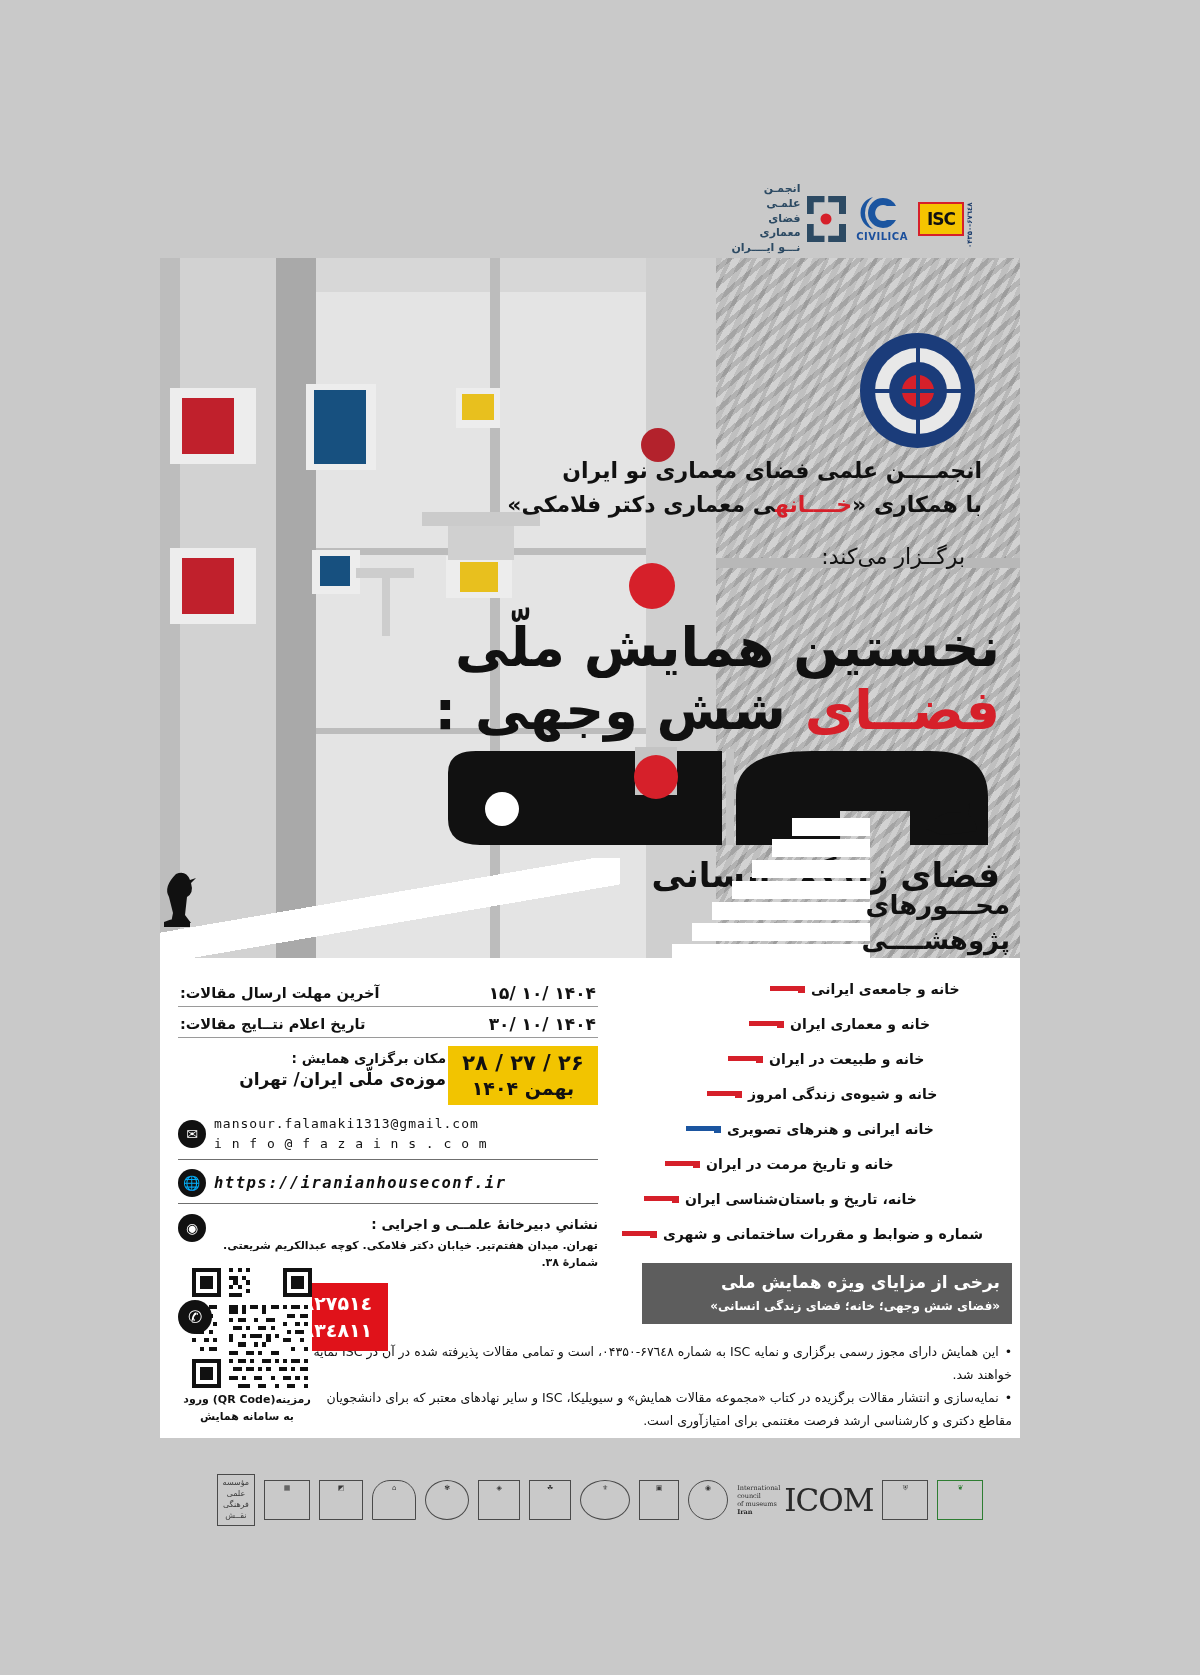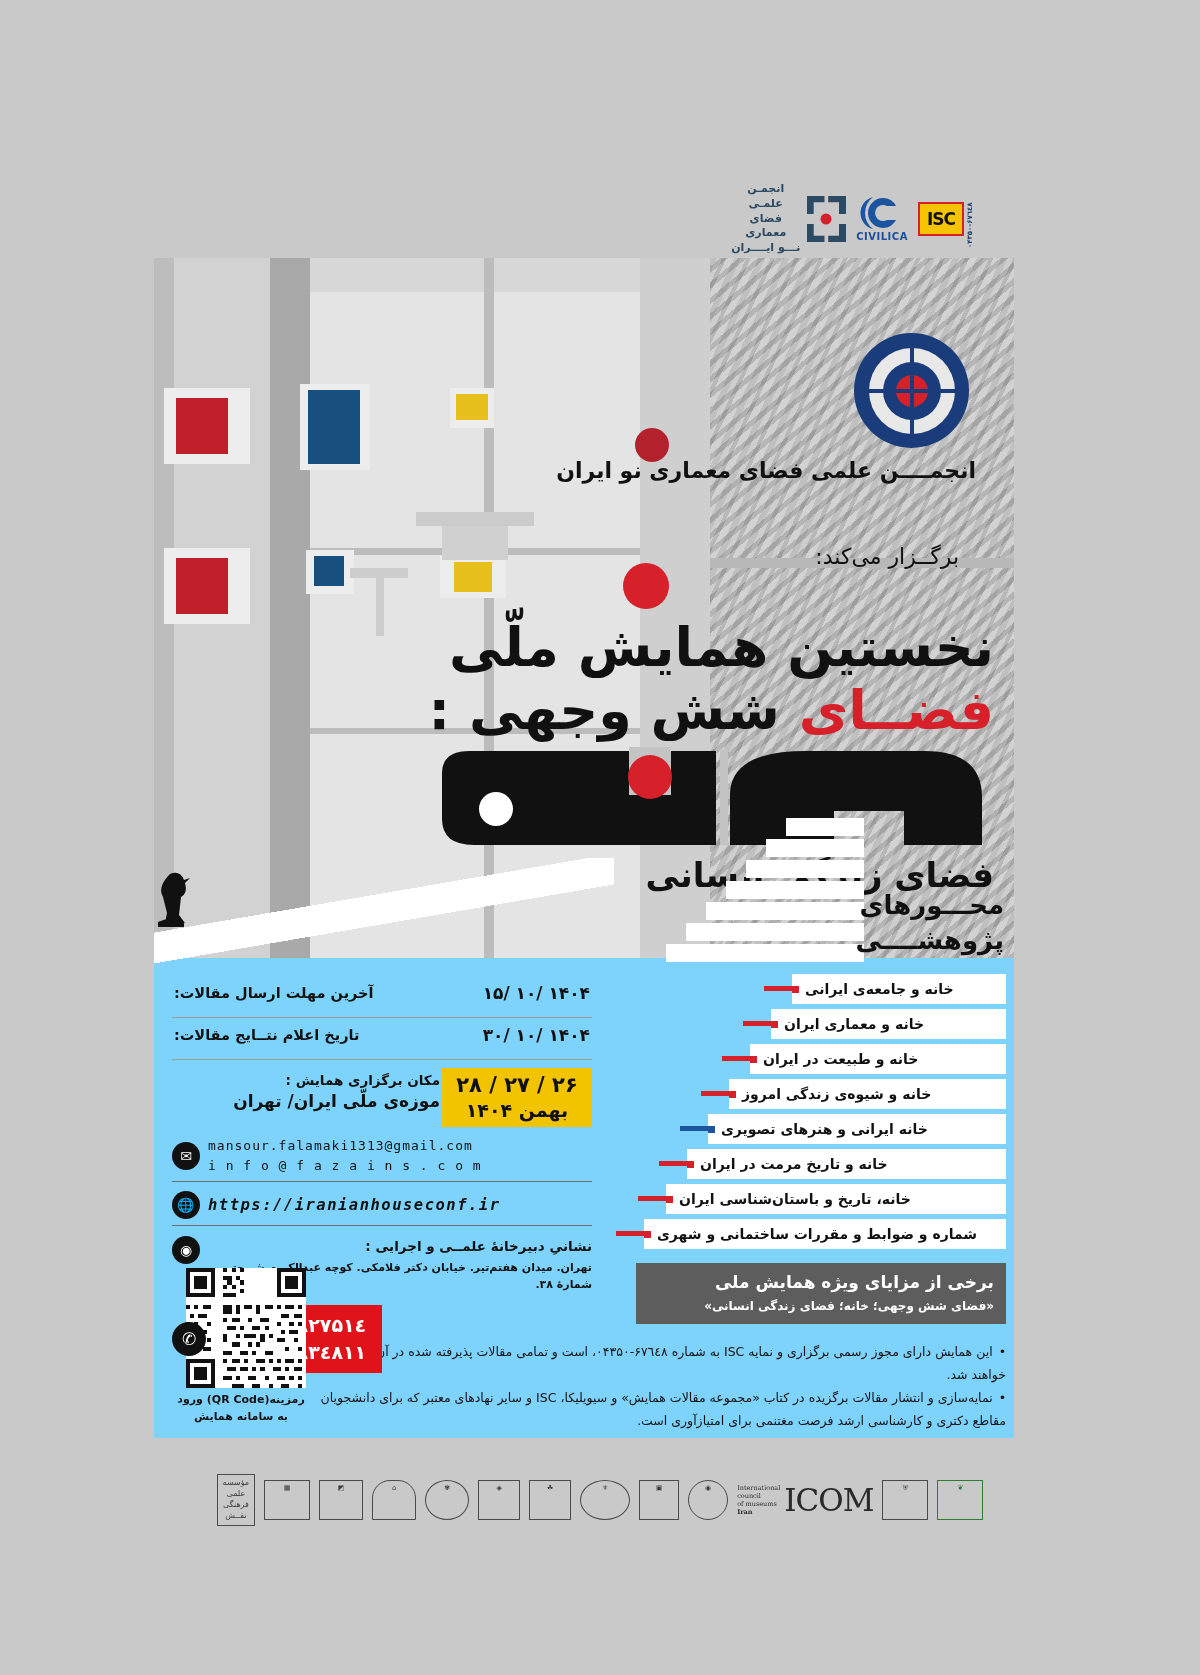--- a/index.html
+++ b/index.html
@@ -9,21 +9,21 @@
     font-family:"DejaVu Sans","Liberation Sans",sans-serif;
     background:#c9c9c9;
   }
 
   
   #logobar{
     position:absolute; top:186px; right:225px; width:280px; height:66px;
     display:flex; flex-direction:row-reverse; align-items:center; gap:10px;
   }
   .assoc-logo{ display:flex; flex-direction:row-reverse; align-items:center; gap:6px; }
-  .assoc-txt{ text-align:center; color:#2c4a63; font-weight:bold; line-height:1.35; font-size:11px;margin-left:36px; }
+  .assoc-txt{ text-align:right; color:#2c4a63; font-weight:bold; line-height:1.35; font-size:11px;margin-left:36px; }
   .assoc-mark{ position:relative; width:44px; height:46px; }
   .assoc-mark i{ position:absolute; background:#2c4a63; display:block; }
   .assoc-mark .q1{ left:0; top:0; width:18px; height:18px; clip-path:polygon(0 0,100% 0,100% 35%,40% 35%,40% 100%,0 100%); }
   .assoc-mark .q2{ right:0; top:0; width:18px; height:18px; clip-path:polygon(0 0,100% 0,100% 100%,60% 100%,60% 35%,0 35%); }
   .assoc-mark .q3{ left:0; bottom:0; width:18px; height:18px; clip-path:polygon(0 0,40% 0,40% 65%,100% 65%,100% 100%,0 100%); }
   .assoc-mark .q4{ right:0; bottom:0; width:18px; height:18px; clip-path:polygon(60% 0,100% 0,100% 100%,0 100%,0 65%,60% 65%); }
   .assoc-mark .dot{ position:absolute; left:50%; top:50%; transform:translate(-50%,-50%); width:11px;height:11px;border-radius:50%;background:#d6202a; }
 
   .civilica{ display:flex; flex-direction:column; align-items:center; gap:1px; }
   .civ-c{ width:46px; height:34px; position:relative; }
@@ -31,22 +31,22 @@
 
   .isc-wrap{ display:flex; flex-direction:row-reverse; align-items:center; gap:2px; }
   .isc-badge{ width:46px;height:34px;border:2px solid #d6202a;background:#f5c400;
               display:flex;align-items:center;justify-content:center; }
   .isc-badge span{ font-size:17px; font-weight:bold; color:#111; letter-spacing:-1px; font-family:"DejaVu Sans",sans-serif;}
   .isc-code{ font-size:7px; color:#1b3c6b; font-weight:bold; line-height:1.3; text-align:center;
              writing-mode:vertical-rl; transform:rotate(180deg); height:34px;}
 
   
   #poster{
-    position:absolute; left:154px; top:258px; width:860px; height:1180px;
-    background:#7dd3fc; overflow:hidden;
+    position:absolute; left:160px; top:258px; width:860px; height:1180px;
+    background:#ffffff; overflow:hidden;
   }
   
   #photo{ position:absolute; inset:0 0 auto 0; height:700px; background:#c4c4c4; }
   .wall{ position:absolute; background:#e8e8e8; }
   .wall.dk{ background:#d7d7d7; }
   .wall.dkr{ background:#bcbcbc; }
   .tree{ position:absolute; background:#b4b4b4; }
   .win{ position:absolute; }
   .win.red{ background:#c0202c; }
   .win.yellow{ background:#e8c01e; }
@@ -111,21 +111,21 @@
   #benefits .b2{ font-size:12px; font-weight:bold; line-height:1.5; margin-top:2px;}
 
   
   #notes{ position:absolute; right:8px; top:1082px; width:712px; text-align:right; }
   #notes li{ list-style:none; font-size:12.5px; line-height:1.85; color:#111; }
   #notes li::before{ content:"•"; color:#111; margin-left:6px; }
 
   
   #left{ position:absolute; left:18px; top:718px; width:420px; }
   .dl-row{ display:flex; flex-direction:row-reverse; align-items:center; justify-content:space-between;
-           border-bottom:1px solid #9a9a9a; padding:7px 2px 14px 2px; }
+           border-bottom:1px solid #9a9a9a; padding:7px 2px 3px 2px; }
   .dl-row .lab{ font-size:14.5px; font-weight:bold; color:#111; }
   .dl-row .val{ font-size:17px; font-weight:bold; color:#111; letter-spacing:1px; }
 
   #venue{ display:flex; flex-direction:row-reverse; margin-top:8px; align-items:stretch; }
   #venue .vtext{ flex:1; text-align:right; padding:4px 2px; }
   #venue .vtext .l1{ font-size:13.5px; font-weight:bold; color:#111; }
   #venue .vtext .l2{ font-size:17px; font-weight:bold; color:#111; margin-top:3px; }
   #venue .vdate{ width:150px; background:#f2c400; text-align:center; padding:5px 4px 6px; }
   #venue .vdate .d1{ font-size:21px; font-weight:bold; color:#111; letter-spacing:1px;}
   #venue .vdate .d2{ font-size:19px; font-weight:bold; color:#111; margin-top:2px; }
@@ -248,20 +248,21 @@
         <div class="r3">
           <div class="r4"></div>
         </div>
       </div>
   </div>
 
   <div id="circle-seal"></div>
 
   <div id="head">
     <div class="h-line">انجمــــن علمی فضای معماری نو ایران</div>
+    <div class="h-line"><span>با همکاری «</span><span class="red">خــــانه</span><span>ی معماری دکتر فلامکی»</span></div>
   </div>
   <div class="bgz">برگــزار می‌کند:</div>
 
   <div id="dot-big"></div>
 
   <div id="bigtitle">
     <div id="t1">نخستین همایش ملّی</div>
     <div id="t2"><span class="red">فضــای</span>&nbsp;<span>شش وجهی :</span></div>
 
     <div id="khaneh">

